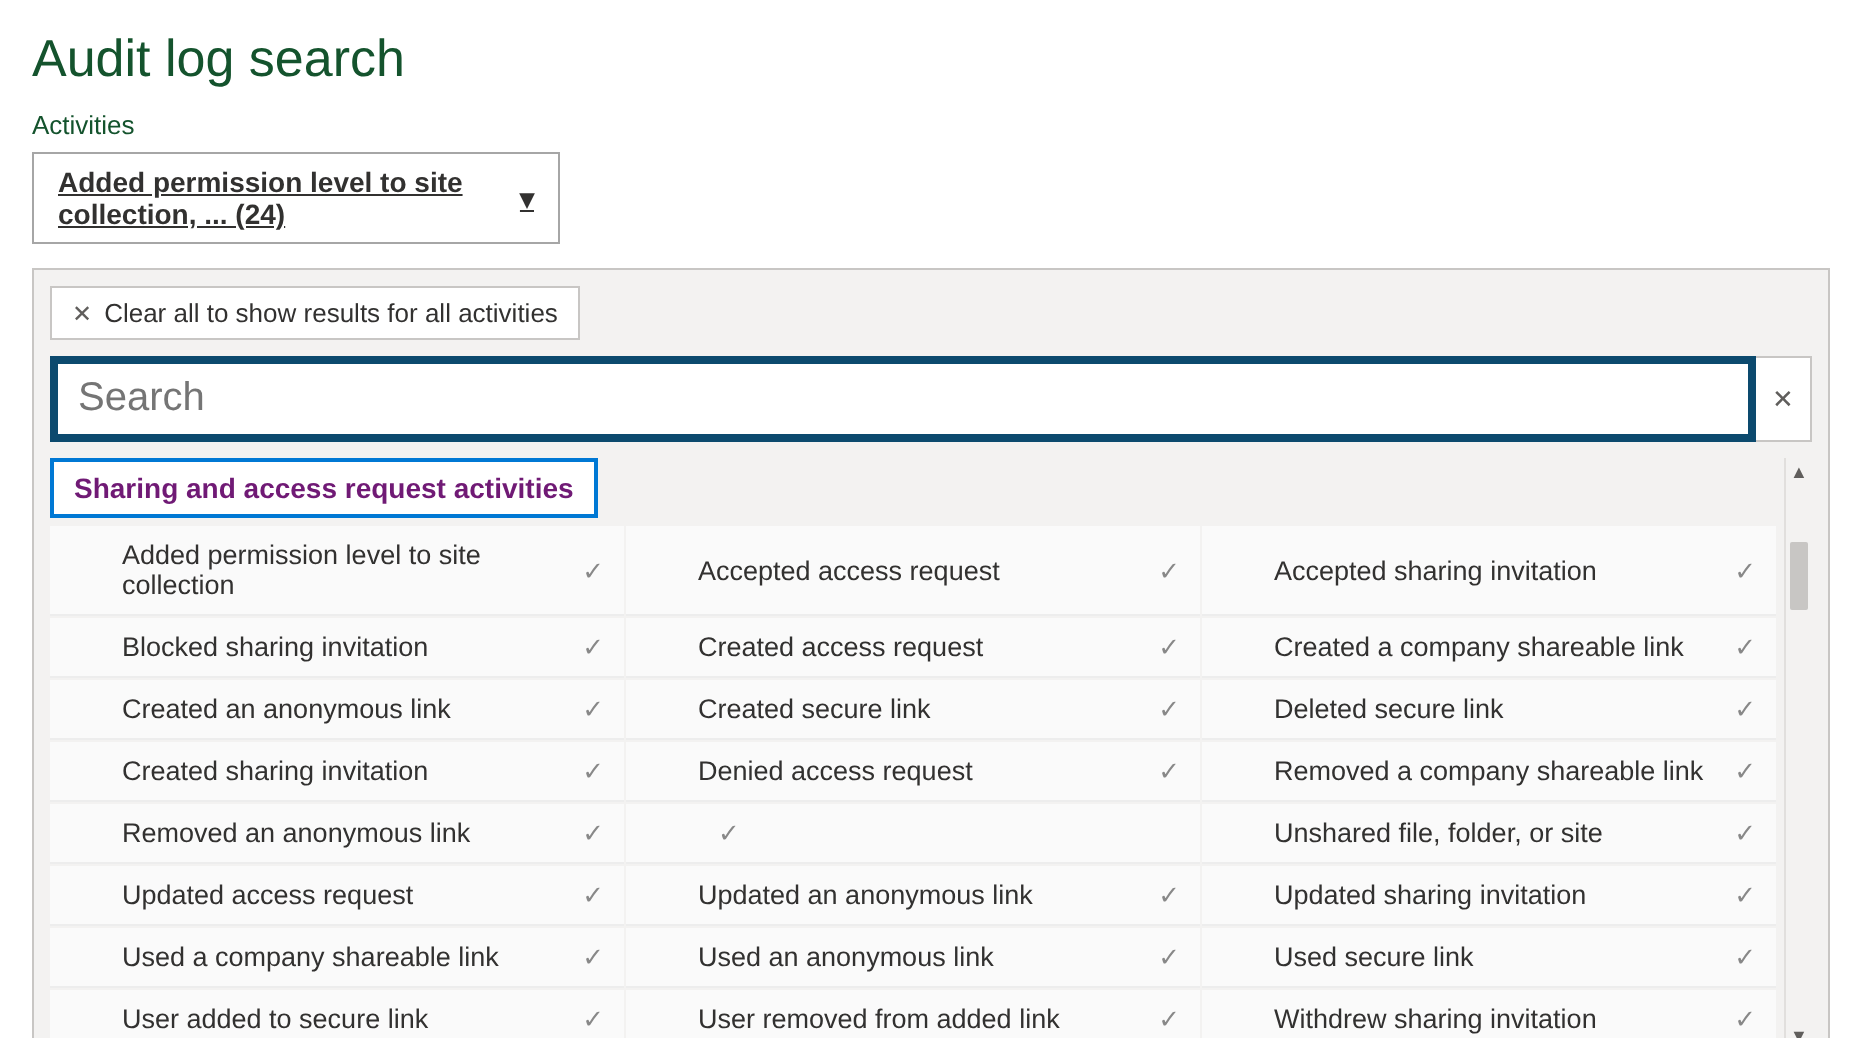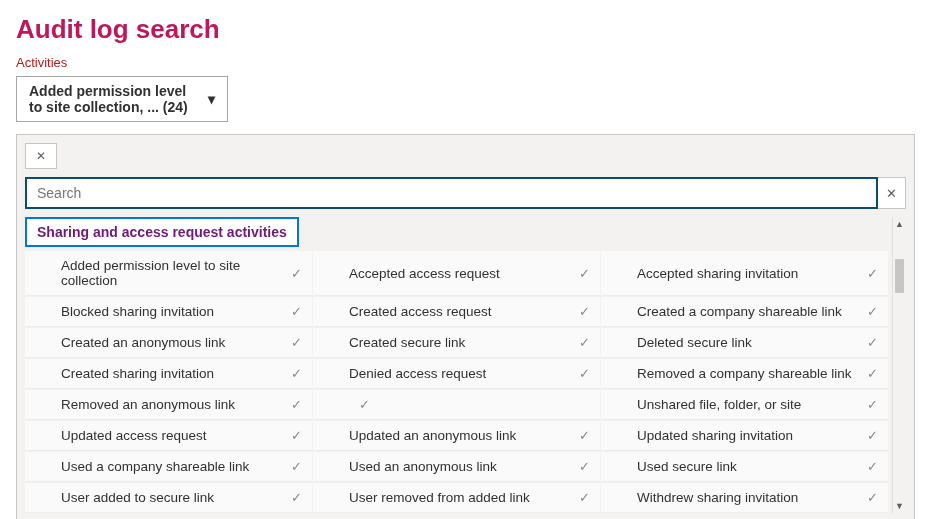--- a/index.html
+++ b/index.html
@@ -1,25 +1,25 @@
 <!DOCTYPE html>
 <html><head>
   <meta charset="utf-8">
   <style>
     * { box-sizing: border-box; margin: 0; padding: 0; }
     body { font-family: "Segoe UI", Arial, sans-serif; background: #fff; color: #323130; padding: 10px 16px; width: 931px; }
-    .page-title { font-size: 26px; font-weight: 700; color: #be185d; margin-bottom: 10px; margin-top: 4px; }
-    .field-label { font-size: 13px; color: #b91c1c; margin-bottom: 6px; }
-    .dropdown-trigger { border: 1px solid #a6a6a6; background: #fff; padding: 6px 12px; width: 212px; font-size: 14px; font-weight: 600; display: flex; align-items: center; gap: 6px; cursor: pointer; margin-bottom: 12px; }
+    .page-title { font-size: 26px; font-weight: 400; color: #14532d; margin-bottom: 10px; margin-top: 4px; }
+    .field-label { font-size: 13px; color: #14532d; margin-bottom: 6px; }
+    .dropdown-trigger { border: 1px solid #a6a6a6; background: #fff; padding: 6px 12px; width: 264px; font-size: 14px; font-weight: 600; display: flex; align-items: center; gap: 6px; cursor: pointer; margin-bottom: 12px; text-decoration: underline; }
     .dropdown-trigger .caret { margin-left: 4px; }
     .panel { border: 1px solid #c8c6c4; background: #f3f2f1; padding: 8px; position: relative; }
     .clear-pill { display: inline-flex; align-items: center; gap: 6px; border: 1px solid #c8c6c4; background: #fff; padding: 5px 10px; font-size: 13px; cursor: pointer; margin-bottom: 8px; }
     .clear-pill .x { color: #605e5c; font-size: 12px; }
     .search-wrap { display: flex; align-items: stretch; margin-bottom: 8px; }
-    .search-input { flex: 1; border: 2px solid #0c4a6e; background: #fff; padding: 6px 10px; font-size: 14px; outline: none; }
+    .search-input { flex: 1; border: 4px solid #0c4a6e; background: #fff; padding: 6px 10px; font-size: 20px; outline: none; }
     .search-clear { border: 1px solid #c8c6c4; border-left: none; background: #fff; width: 28px; display: flex; align-items: center; justify-content: center; color: #605e5c; cursor: pointer; font-size: 13px; }
     .list-region { position: relative; }
     .category-header { display: inline-block; border: 2px solid #0078d4; background: #fff; padding: 5px 10px; font-size: 14px; font-weight: 600; color: #701a75; margin-bottom: 4px; }
     .grid { display: flex; flex-direction: column; gap: 1px; margin-right: 18px; }
     .row { display: flex; gap: 1px; }
     .cell { flex: 1; background: #fafafa; border-bottom: 1px solid #ededed; padding: 7px 10px 7px 36px; font-size: 13.5px; color: #323130; display: flex; align-items: center; justify-content: space-between; cursor: pointer; }
     .check { color: #888; font-size: 13px; margin-left: 10px; }
     .scrollbar { position: absolute; right: 0; top: 0; bottom: 0; width: 14px; background: #f3f2f1; border-left: 1px solid #e1dfdd; display: flex; flex-direction: column; align-items: center; }
     .sb-arrow { font-size: 9px; color: #605e5c; height: 14px; display: flex; align-items: center; justify-content: center; width: 100%; cursor: pointer; }
     .sb-track { flex: 1; width: 100%; position: relative; }
@@ -32,20 +32,21 @@
 <div class="field-label">Activities</div>
 
 <div class="dropdown-trigger">
   <span>Added permission level to site collection, ... (24)</span>
   <span class="caret">▾</span>
 </div>
 
 <div class="panel">
   <div class="clear-pill">
     <span class="x">✕</span>
+    <span>Clear all to show results for all activities</span>
   </div>
 
   <div class="search-wrap">
     <input class="search-input" placeholder="Search" style="">
     <div class="search-clear">
       <span>✕</span>
     </div>
   </div>
 
   <div class="list-region">

